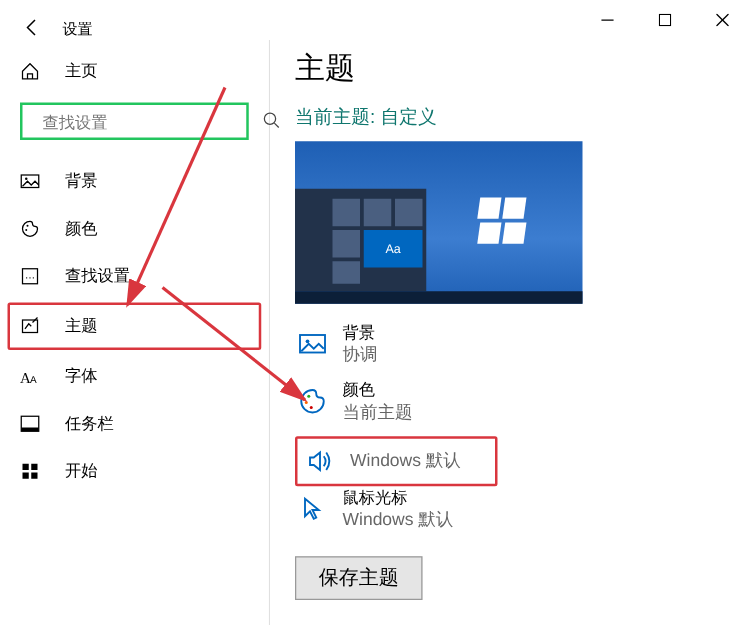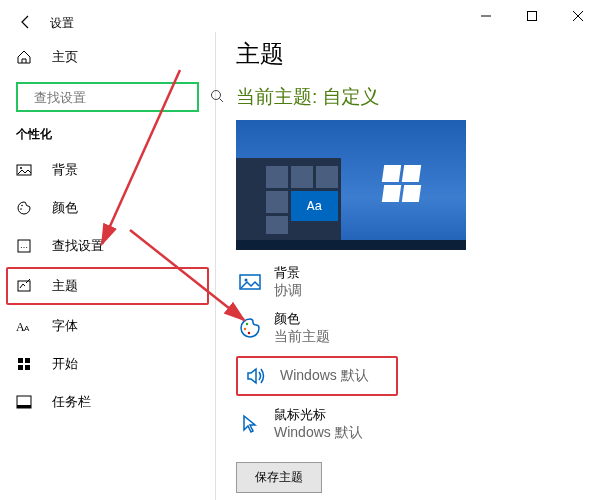--- a/index.html
+++ b/index.html
@@ -17,34 +17,34 @@
 .search-box input { border: none; outline: none; flex: 1; font-size: 13px; font-family: inherit; background: transparent; }
 .search-icon { width: 16px; }
 .section-label { padding: 0 16px 8px 16px; font-size: 12px; font-weight: bold; }
 .nav-item { display: flex; align-items: center; padding: 10px 16px; cursor: pointer; }
 .nav-item .icon { width: 18px; margin-right: 18px; display:flex; align-items:center; }
 .nav-item.selected { border: 2px solid #d9363e; margin: 2px 6px; padding: 8px 8px; border-radius: 2px; }
 .highlight-sound { border: 2px solid #d9363e; border-radius: 2px; padding: 4px 6px 4px 4px; display:inline-flex; }
 .divider-v { width: 1px; background: #e0e0e0; }
 .main { flex: 1; padding: 6px 20px 0 20px; overflow: hidden; position: relative; }
 .page-title { font-size: 24px; font-weight: 400; margin-bottom: 14px; }
-.sub-title { font-size: 19px; margin-bottom: 10px; color: #4d7c0f; }
+.sub-title { font-size: 15px; margin-bottom: 10px; color: #0f766e; }
 .preview { width: 230px; height: 130px; margin-bottom: 14px; position: relative; }
 .preview-bg { position:absolute; inset:0; background: linear-gradient(to bottom, #1e5fb4 0%, #3c7dd0 60%, #1e5fb4 100%); }
 .preview-taskbar { position:absolute; left:0; right:0; bottom:0; height:10px; background:#0c1f38; }
 .preview-startpanel { position:absolute; left:0; bottom:10px; width:105px; height:82px; background:#22324a; }
 .tile { position:absolute; background:#4a5f80; }
-.tile.accent { background:#0067c0; color:#fff; display:flex; align-items:center; justify-content:center; font-size:13px;font-family:Liberation Mono, monospace; }
+.tile.accent { background:#0067c0; color:#fff; display:flex; align-items:center; justify-content:center; font-size:10px; }
 .preview-winlogo { position:absolute; right:45px; top:45px; width:38px; height:38px; }
 .wl { position:absolute; width:17px; height:17px; background:#fff; transform: skewX(-8deg); }
 .setting-row { display: flex; align-items: center; margin-bottom: 10px; cursor: pointer; }
 .setting-icon { width: 28px; height: 28px; margin-right: 10px; display:flex; align-items:center; justify-content:center; }
 .setting-text .t1 { font-size: 13px; }
 .setting-text .t2 { font-size: 14px; color: #666; }
-.save-btn { margin-top: 10px; padding: 6px 18px; border: 1px solid #999; background: #e5e5e5; font-size: 12px; cursor: pointer; font-family: inherit; }
+.save-btn { margin-top: 10px; padding: 6px 18px; border: 1px solid #999; background: #e5e5e5; font-size: 16px; cursor: pointer; font-family: inherit; }
 .annot-arrows { position:absolute; left:0; top:0; width:601px; height:500px; pointer-events:none; }
 </style>
 </head>
 <body>
 
 <div class="titlebar">
   <div class="back-btn">
     <svg width="16" height="16" viewBox="0 0 16 16">
         <path d="M10 2 L4 8 L10 14" stroke="#000" stroke-width="1.2" fill="none"></path>
       </svg>
@@ -80,21 +80,20 @@
         </span>
       <span>主页</span>
     </div>
     <div class="search-box">
       <input type="text" placeholder="查找设置" style="">
       <span class="search-icon"><svg width="14" height="14" viewBox="0 0 14 14">
             <circle cx="6" cy="6" r="4.5" stroke="#444" fill="none"></circle>
             <line x1="9.5" y1="9.5" x2="13" y2="13" stroke="#444"></line>
           </svg></span>
     </div>
-    <div class="section-label">个性化</div>
 
     <div class="nav-item">
       <span class="icon">
           <svg width="16" height="16" viewBox="0 0 16 16">
             <rect x="1" y="3" width="14" height="10" stroke="#000" fill="none"></rect>
             <circle cx="5" cy="6" r="1" fill="#000"></circle>
             <path d="M2 12 L6 8 L9 11 L12 8 L15 11" stroke="#000" fill="none"></path>
           </svg>
         </span>
       <span>背景</span>
@@ -129,40 +128,40 @@
       <span>主题</span>
     </div>
     <div class="nav-item">
       <span class="icon">
           <svg width="16" height="16" viewBox="0 0 16 16">
             <text x="0" y="13" font-size="12" font-family="serif">A</text>
             <text x="8" y="13" font-size="8">A</text>
           </svg>
         </span>
       <span>字体</span>
+    </div>
+    <div class="nav-item">
+      <span class="icon">
+          <svg width="16" height="16" viewBox="0 0 16 16">
+            <rect x="1" y="2" width="14" height="12" stroke="#000" fill="none"></rect>
+            <rect x="1" y="11" width="14" height="3" fill="#000"></rect>
+          </svg>
+        </span>
+      <span>任务栏</span>
     </div>
     <div class="nav-item">
       <span class="icon">
           <svg width="16" height="16" viewBox="0 0 16 16">
             <rect x="2" y="2" width="5" height="5" fill="#000"></rect>
             <rect x="9" y="2" width="5" height="5" fill="#000"></rect>
             <rect x="2" y="9" width="5" height="5" fill="#000"></rect>
             <rect x="9" y="9" width="5" height="5" fill="#000"></rect>
           </svg>
         </span>
       <span>开始</span>
-    </div>
-    <div class="nav-item">
-      <span class="icon">
-          <svg width="16" height="16" viewBox="0 0 16 16">
-            <rect x="1" y="2" width="14" height="12" stroke="#000" fill="none"></rect>
-            <rect x="1" y="11" width="14" height="3" fill="#000"></rect>
-          </svg>
-        </span>
-      <span>任务栏</span>
     </div>
   </div>
 
   <div class="divider-v"></div>
 
   <div class="main">
     <div class="page-title">主题</div>
     <div class="sub-title">当前主题: 自定义</div>
 
     <div class="preview">
@@ -220,21 +219,21 @@
               <path d="M4 9 H7 L12 5 V19 L7 15 H4 Z" stroke="#0067c0" fill="none" stroke-width="1.5"></path>
               <path d="M15 8 Q18 12 15 16 M17 5 Q22 12 17 19" stroke="#0067c0" fill="none" stroke-width="1.5"></path>
             </svg>
           </div>
         <div class="setting-text" style="min-width:110px;">
           <div class="t2">Windows 默认</div>
         </div>
       </div>
     </div>
 
-    <div class="setting-row" style="margin-top:10px;">
+    <div class="setting-row" style="margin-top:0;">
       <div class="setting-icon">
           <svg width="24" height="24" viewBox="0 0 24 24">
             <path d="M6 4 L6 18 L10 14 L13 20 L15 19 L12 13 L17 13 Z" stroke="#0067c0" fill="none" stroke-width="1.5"></path>
           </svg>
         </div>
       <div class="setting-text">
         <div class="t1">鼠标光标</div>
         <div class="t2">Windows 默认</div>
       </div>
     </div>

